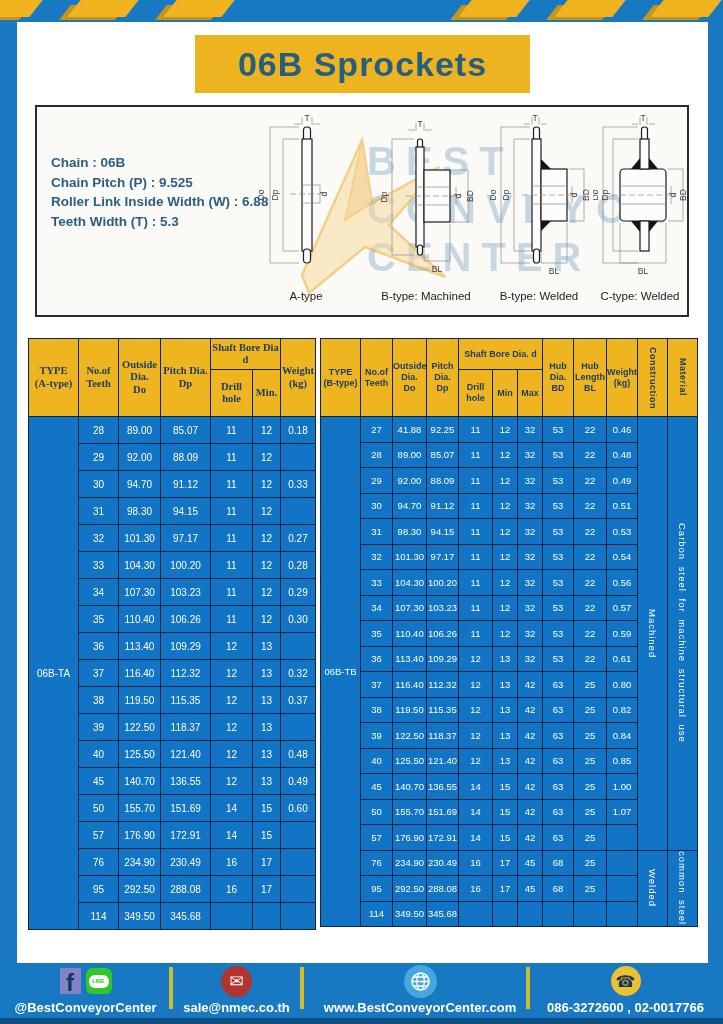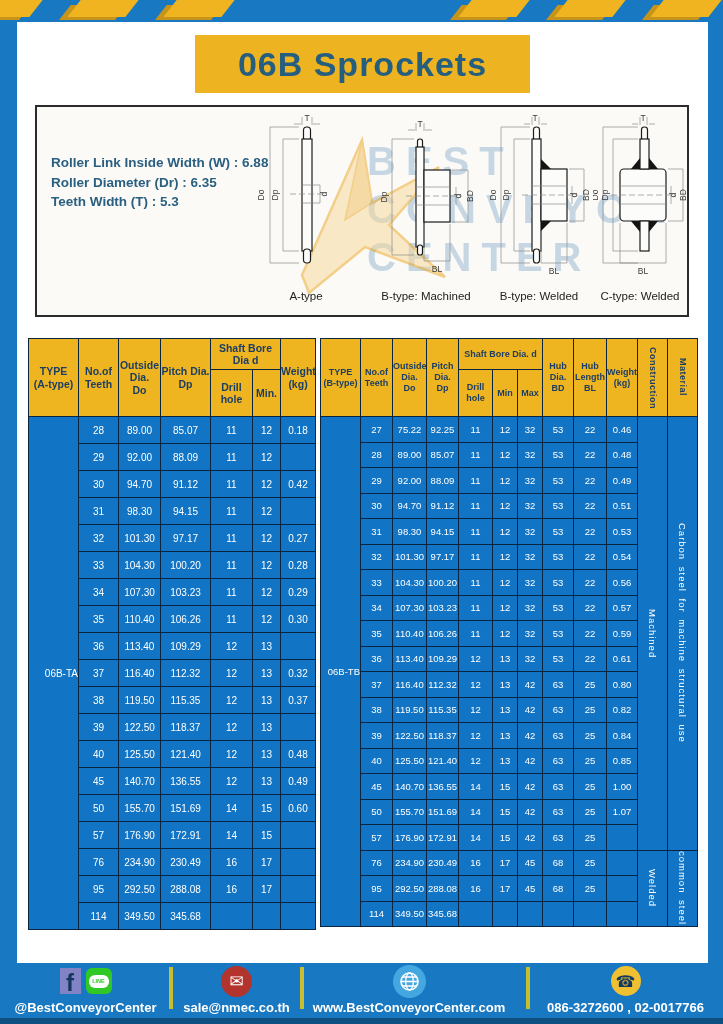--- a/index.html
+++ b/index.html
@@ -38,36 +38,36 @@
   .dimln{stroke:#8a8a8a;stroke-width:0.7;fill:none;}
   .dimtx{font-size:8.5px;fill:#3a3a3a;}
   .weld{fill:#141414;stroke:none;}
 
   
   table{border-collapse:collapse;table-layout:fixed;position:absolute;top:316px;background:#1174c5;}
   .tbl-left{left:11px;width:287px;}
   .tbl-right{left:303px;width:377px;}
   th,td{border:1.5px solid #0b2440;text-align:center;vertical-align:middle;padding:0;overflow:hidden;}
   th{background:#efb520;color:#1c3e63;font-weight:bold;white-space:pre-line;}
-  .tbl-left th{font-size:10.5px;line-height:12.5px;}
+  .tbl-left th{font-size:10.5px;line-height:12.5px;font-family:Liberation Serif, serif;}
   .tbl-right th{font-size:9px;line-height:11px;}
   .tbl-left td{height:26px;font-size:10px;color:#fff;}
   .tbl-right td{height:24.5px;font-size:9.5px;color:#fff;}
   .h-top{height:30px;}
   .h-bot{height:46px;}
-  .type-cell{font-size:10px;color:#fff;text-align:right;}
+  .type-cell{font-size:10px;color:#fff;}
   .vert{writing-mode:vertical-rl;letter-spacing:1px;font-size:9.5px;color:#fff;}
   th.vert{color:#1c3e63;font-weight:bold;letter-spacing:0.5px;}
   .mat{word-spacing:3px;}
 
   
   .footer{position:absolute;left:0;top:963px;width:723px;height:55px;background:#1878c1;}
   .bottom-strip{position:absolute;left:0;top:1018px;width:723px;height:6px;background:#0e4f82;}
   .fzone{position:absolute;top:0;height:55px;display:flex;flex-direction:column;align-items:center;justify-content:flex-start;}
-  .fz1{left:0px;width:171px;} .fz2{left:171px;width:131px;} .fz3{left:296px;width:226px;} .fz4{left:528px;width:195px;}
+  .fz1{left:0px;width:171px;} .fz2{left:171px;width:131px;} .fz3{left:307px;width:226px;} .fz4{left:528px;width:195px;}
   .fdiv{position:absolute;top:4px;width:4px;height:42px;background:#c9bd30;}
   .fd1{left:169px;} .fd2{left:300px;} .fd3{left:526px;}
   .ficons{height:34px;display:flex;align-items:center;gap:5px;margin-top:1px;}
   .ftext{color:#ffffff;font-weight:bold;font-size:13px;margin-top:2px;white-space:nowrap;}
   .icon-fb{width:21px;height:26px;background:#8183c4;color:#12365e;font-weight:bold;font-size:24px;
     display:flex;align-items:flex-end;justify-content:center;line-height:22px;}
   .icon-line{width:26px;height:26px;background:#2fc825;border-radius:6px;display:flex;align-items:center;justify-content:center;}
   .icon-line .bubble{width:20px;height:13px;background:#fff;border-radius:6px;color:#2fc825;font-size:5.5px;
     font-weight:bold;display:flex;align-items:center;justify-content:center;}
   .icon-mail{width:31px;height:31px;border-radius:50%;background:#b2342c;color:#fff;font-size:17px;
@@ -104,22 +104,23 @@
         <div>BEST</div>
         <div>CONVEYOR</div>
         <div>CENTER</div>
       </div>
       <svg class="wm-shape" width="200" height="175" viewBox="0 0 200 175">
         <path d="M35,150 L95,15 L105,78 L172,42 L122,100 L178,152 L98,122 L42,168 Z" fill="#f8d795" stroke="#eda41b" stroke-width="2.5"></path>
         <path d="M95,15 L105,78 L78,95 Z" fill="#f3bc55" stroke="#eda41b" stroke-width="1.5"></path>
       </svg>
 
       <div class="specs">
+        <div>Chain : 06B</div>
+        <div>Chain Pitch (P) : 9.525</div>
         <div>Roller Link Inside Width (W) : 6.88</div>
-        <div>Roller Diameter (Dr) : 6.35</div>
         <div>Teeth Width (T) : 5.3</div>
       </div>
 
       <div class="figure fig-a">
         <svg width="104" height="172" viewBox="0 0 104 172">
           <text class="dimtx" x="53" y="8" text-anchor="middle">T</text>
           <path class="dimln" d="M40,11 h7 M66,11 h-7 M48,4 v8 M58,4 v8"></path>
           <path class="dimln" d="M16,14 V150 M16,14 H45 M16,150 H45"></path>
           <text class="dimtx" text-anchor="middle" transform="rotate(-90 10 82)" x="10" y="82">Do</text>
           <path class="dimln" d="M29,26 V138 M29,26 H45 M29,138 H45"></path>
@@ -259,21 +260,21 @@
             <td>11</td>
             <td>12</td>
             <td></td>
           </tr>
           <tr>
             <td>30</td>
             <td>94.70</td>
             <td>91.12</td>
             <td>11</td>
             <td>12</td>
-            <td>0.42</td>
+            <td>0.33</td>
           </tr>
           <tr>
             <td>31</td>
             <td>98.30</td>
             <td>94.15</td>
             <td>11</td>
             <td>12</td>
             <td></td>
           </tr>
           <tr>
@@ -441,21 +442,21 @@
         <tr>
           <th class="h-bot">Drill hole</th>
           <th class="h-bot">Min</th>
           <th class="h-bot">Max</th>
         </tr>
       </thead>
       <tbody>
           <tr>
             <td rowspan="20" class="type-cell">06B-TB</td>
             <td>27</td>
-            <td>75.22</td>
+            <td>41.88</td>
             <td>92.25</td>
             <td>11</td>
             <td>12</td>
             <td>32</td>
             <td>53</td>
             <td>22</td>
             <td>0.46</td>
             <td rowspan="17" class="vert">Machined</td>
             <td rowspan="17" class="vert mat">Carbon steel for machine structural use</td>
           </tr>

